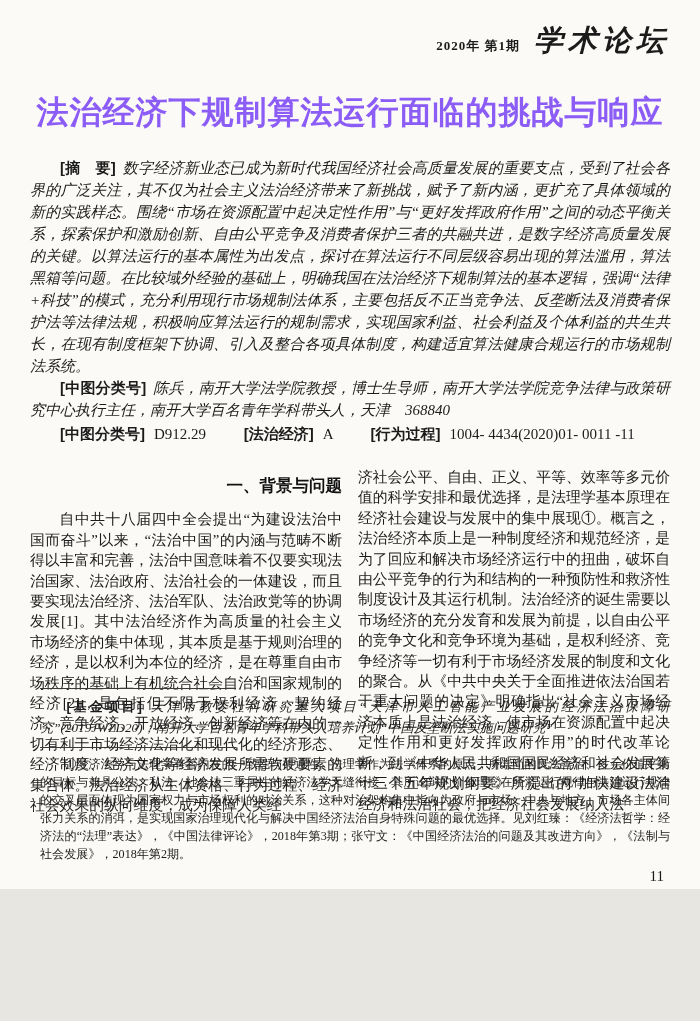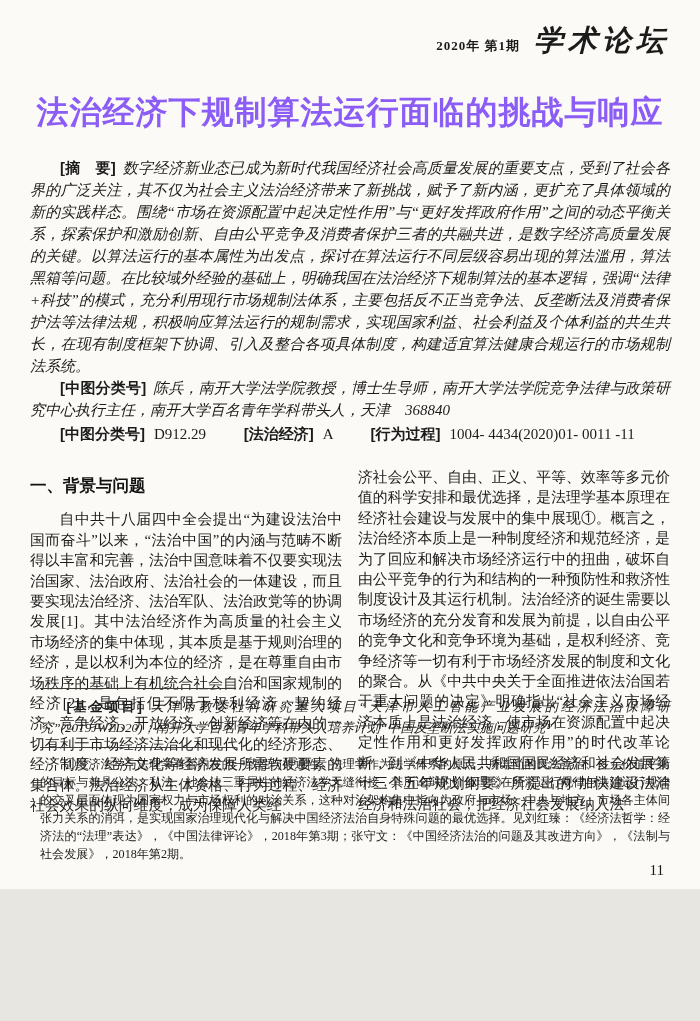--- a/index.html
+++ b/index.html
@@ -37,32 +37,32 @@
   }
   .kai{font-style:italic;}
   .front .meta{margin-top:2px;}
   .meta .meta-item{white-space:nowrap;}
   .meta .meta-item + .meta-item{margin-left:34px;}
   .meta .val{font-style:normal;margin-left:.15em;}
   
   .columns{display:flex;gap:16px;margin-top:22px;}
   .col{width:312px;font-size:14.8px;line-height:20.4px;text-align:justify;}
   .sec{
-    margin:8px 0 14px 0;text-align:left;
+    margin:8px 0 14px 0;text-align:right;
     font-family:"Liberation Sans","DejaVu Sans",sans-serif;
     font-weight:bold;font-size:16.5px;color:#111;
   }
   .col p{margin:0;}
   .col p.indent{text-indent:2em;}
   
   .notes{position:absolute;left:40px;right:30px;bottom:26px;}
   .rule{width:196px;border-top:1.5px solid #3a3a3a;margin:0 0 7px 0;}
   .fund{margin:0 0 9px 0;font-size:13.2px;line-height:21px;text-indent:2em;text-align:justify;}
   .footnote{margin:0;font-size:12.1px;line-height:18px;text-indent:2em;text-align:justify;font-style:normal;}
-  .page-num{position:absolute;right:36px;bottom:10px;font-size:15px;}
+  .page-num{position:absolute;right:36px;bottom:4px;font-size:15px;}
 </style>
 </head>
 <body>
 
 <div class="page">
 
   <div class="hdr">
     <span class="issue">2020年 第1期</span>
     <span class="journal">学术论坛</span>
   </div>

